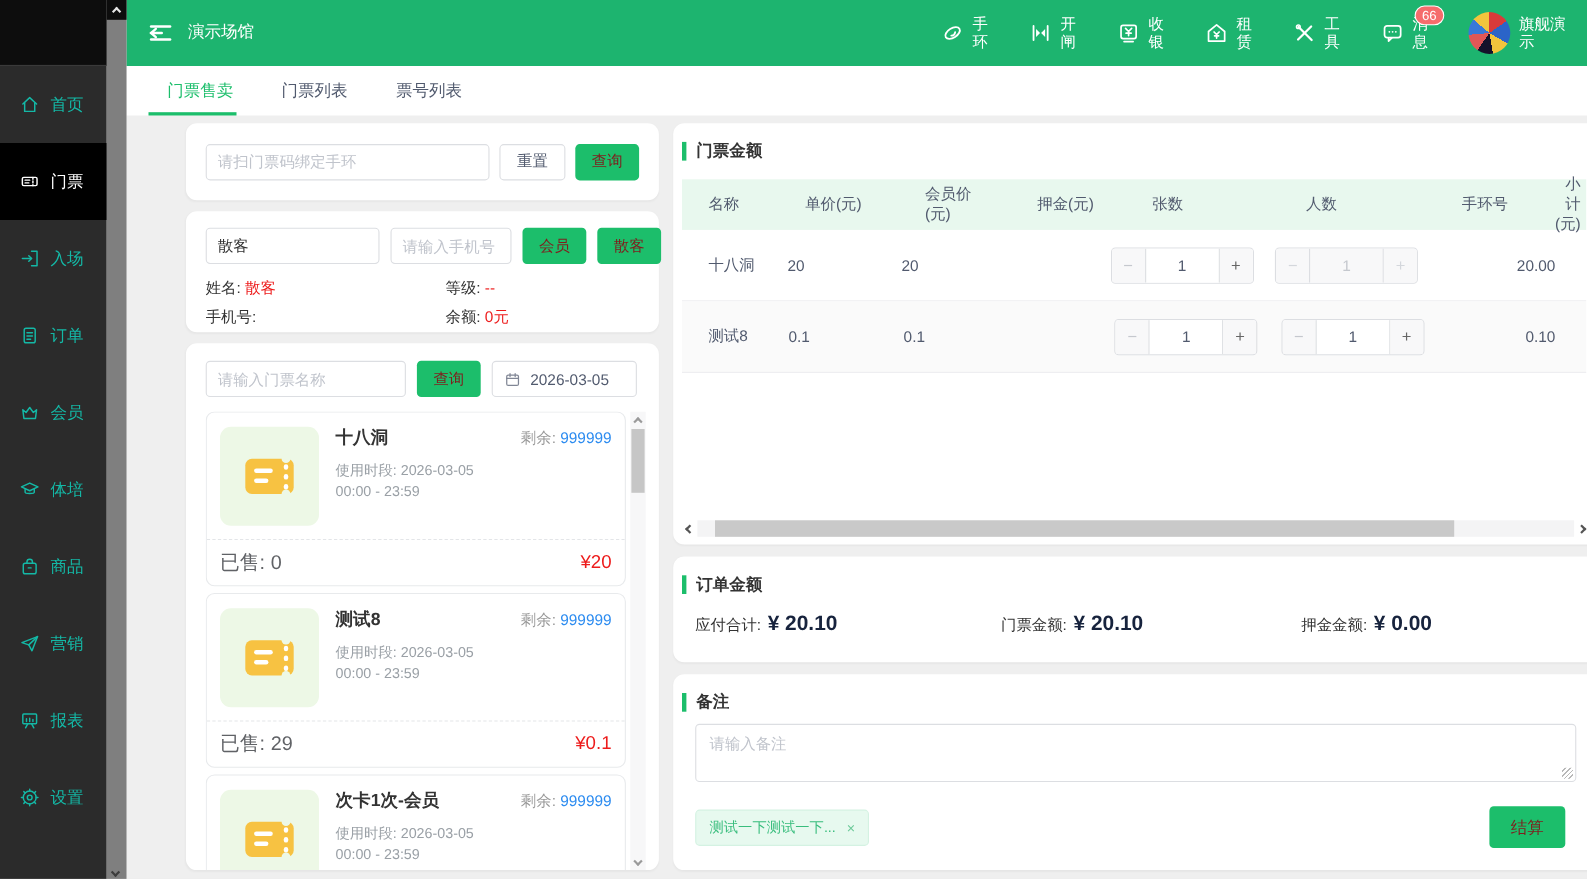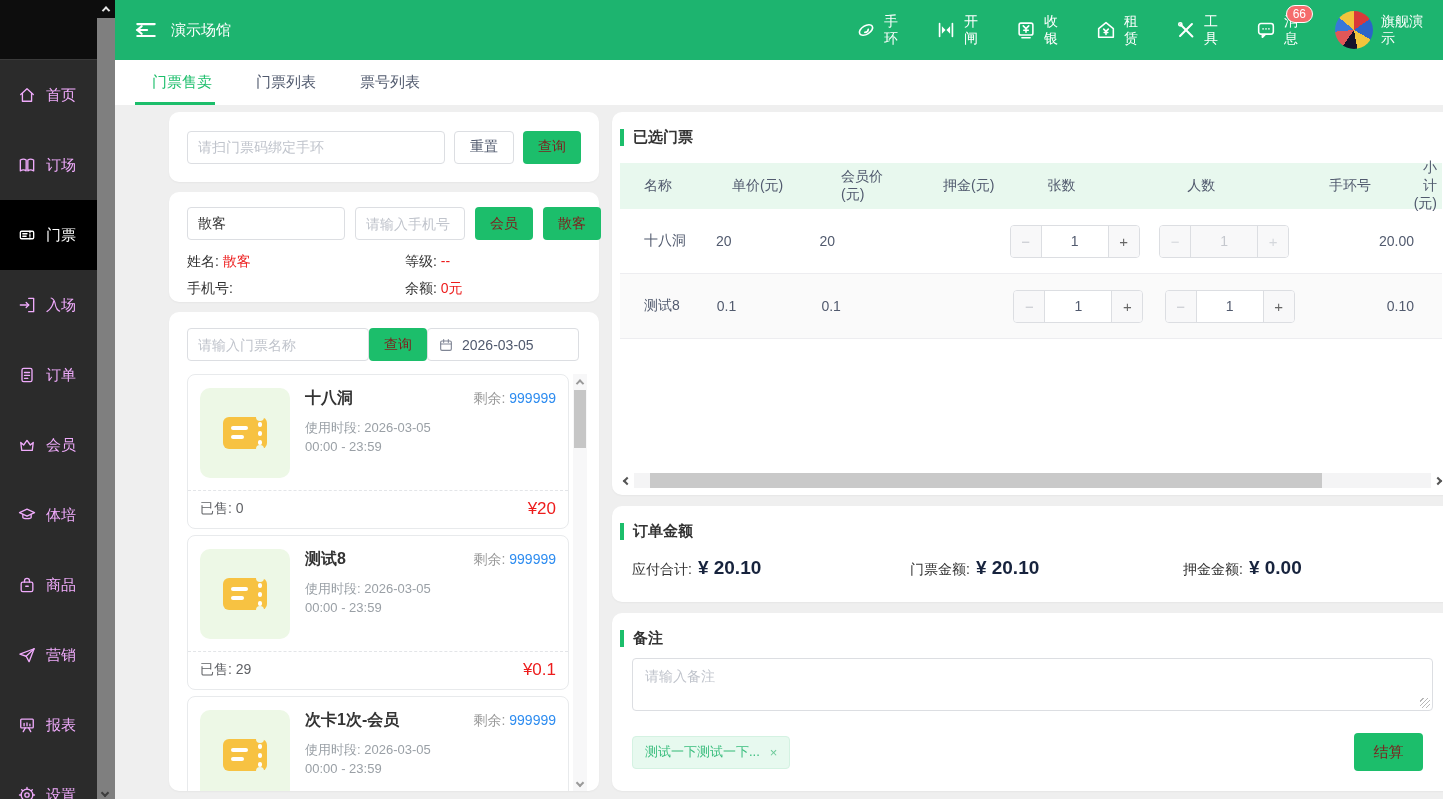--- a/index.html
+++ b/index.html
@@ -2,21 +2,21 @@
 <html><head>
 <meta charset="utf-8">
 <style>
   html,body{margin:0;padding:0;background:#e9e9e9;}
   *{box-sizing:border-box;font-family:"Liberation Sans","DejaVu Sans",sans-serif;}
   #screen{width:1443px;height:799px;background:#efefef;display:flex;overflow:hidden;position:relative;}
 
   
   .sidebar{width:97px;background:#2b2b2b;display:flex;flex-direction:column;flex-shrink:0;}
   .logo-box{height:60px;background:#0d0d0d;border-bottom:1px solid #3a3a3a;flex-shrink:0;}
-  .side-item{height:70px;display:flex;align-items:center;padding-left:17px;gap:9px;color:#f0abfc;font-size:15px;cursor:pointer;flex-shrink:0;}
+  .side-item{height:70px;display:flex;align-items:center;padding-left:17px;gap:9px;color:#14b8a6;font-size:15px;cursor:pointer;flex-shrink:0;}
   .side-item.active{background:#000;color:#fff;}
   .side-item svg{width:20px;height:20px;flex-shrink:0;}
   .side-scroll{width:18px;background:#7f7f7f;position:relative;flex-shrink:0;}
   .side-scroll .btn-up{position:absolute;top:0;left:0;width:18px;height:18px;background:#0d0d0d;display:flex;align-items:center;justify-content:center;}
   .chev{display:inline-block;width:6px;height:6px;border-left:2px solid #e6e6e6;border-top:2px solid #e6e6e6;}
   .chev.up{transform:rotate(45deg) translate(1px,1px);}
   .chev.down{transform:rotate(225deg);}
   .chev.dark{border-color:#3c3c3c;}
   .chev.gray{border-color:#9a9a9a;}
   .side-scroll .btn-down{position:absolute;bottom:3px;left:5px;}
@@ -51,37 +51,37 @@
   .ipt{border:1px solid #dcdee2;border-radius:4px;height:33px;padding:0 10px;font-size:14px;color:#333;outline:none;background:#fff;}
   .ipt::placeholder{color:#c0c4cc;}
   .btn{border:none;border-radius:4px;height:33px;font-size:14px;cursor:pointer;padding:0 15px;flex-shrink:0;}
   .btn.plain{background:#fff;border:1px solid #dcdee2;color:#515a6e;}
   .btn.green{background:#1cbe6b;color:#7f1d1d;font-family:Liberation Mono, monospace;}
   .lc2{height:110px;padding:15px 18px 12px;}
   .lc2-row1{display:flex;gap:10px;}
   .lc2-grid{margin-top:13px;display:grid;grid-template-columns:218px 1fr;row-gap:9px;font-size:14px;color:#333;}
   .red{color:#ed1c1c;}
   .lc3{flex:1;padding:16px 4px 0 18px;display:flex;flex-direction:column;min-height:0;}
-  .lc3-search{display:flex;padding-right:16px;}
+  .lc3-search{display:flex;gap:10px;padding-right:16px;}
   .date-ipt{display:flex;align-items:center;gap:8px;border:1px solid #dcdee2;border-radius:4px;height:33px;padding:0 10px;flex:1;}
   .date-ipt svg{width:16px;height:16px;flex-shrink:0;}
   .date-val{font-size:14px;color:#515a6e;}
 
   .tlist{flex:1;margin-top:13px;overflow:hidden;position:relative;padding-right:26px;min-height:0;}
   .tcard{border:1px solid #e8eaec;border-radius:8px;margin-bottom:6px;overflow:hidden;}
   .tcard-top{display:flex;padding:13px 12px 10px;gap:15px;min-height:115px;}
   .ticon-box{width:90px;height:90px;border-radius:10px;background:#edf8e6;display:flex;align-items:center;justify-content:center;flex-shrink:0;}
   .tinfo{flex:1;min-width:0;}
   .tinfo-r1{display:flex;align-items:baseline;}
   .tname{font-size:16px;color:#333;font-weight:600;}
   .tremain{margin-left:auto;font-size:14px;color:#999;}
   .tremain b{color:#2d8cf0;font-weight:400;}
   .tperiod{margin-top:9px;font-size:13px;color:#9aa0a6;line-height:19px;}
   .tcard-foot{border-top:1px dashed #e3e5e8;display:flex;align-items:center;padding:8px 12px 9px;}
-  .tsold{font-size:14px;color:#606266;}
+  .tsold{font-size:18px;color:#606266;}
   .tprice{margin-left:auto;font-size:17px;color:#ed1c1c;}
   .vscroll{position:absolute;top:0;right:8px;bottom:0;width:14px;background:#f7f7f8;}
   .vscroll .vthumb{position:absolute;top:16px;left:1px;width:12px;height:58px;background:#c6c6c6;}
   .vscroll .vchev-top{position:absolute;top:5px;left:4px;}
   .vscroll .vchev-bot{position:absolute;bottom:5px;left:4px;}
 
   
   .right-col{flex:1;display:flex;flex-direction:column;gap:11px;min-width:0;min-height:0;margin-right:-10px;}
   .sec-title{display:flex;align-items:center;gap:9px;}
   .sec-bar{width:4px;height:17px;background:#1cbe6b;flex-shrink:0;}
@@ -140,27 +140,20 @@
   <aside class="sidebar">
     <div class="logo-box"></div>
 
     <div class="side-item">
       <svg viewBox="0 0 24 24" fill="none" stroke="currentColor" stroke-width="1.6" stroke-linecap="round" stroke-linejoin="round">
           <path d="M4.5 11.5L12 4.5l7.5 7"></path>
           <path d="M6.5 10v9.5h11V10"></path>
         </svg>
       <span>首页</span>
     </div>
-    <div class="side-item">
-      <svg viewBox="0 0 24 24" fill="none" stroke="currentColor" stroke-width="1.6" stroke-linecap="round" stroke-linejoin="round">
-          <path d="M4 6c2.5-1.4 5-1.4 7 0v13c-2-1.4-4.5-1.4-7 0z"></path>
-          <path d="M20 6c-2.5-1.4-5-1.4-7 0v13c2-1.4 4.5-1.4 7 0z"></path>
-        </svg>
-      <span>订场</span>
-    </div>
     <div class="side-item active">
       <svg viewBox="0 0 24 24" fill="none" stroke="currentColor" stroke-width="1.6" stroke-linecap="round" stroke-linejoin="round">
           <rect x="4" y="7.5" width="16" height="9" rx="1.5"></rect>
           <path d="M15.5 7.5v9" stroke-dasharray="2 2"></path>
           <path d="M7 10.5h5M7 13.5h4"></path>
         </svg>
       <span>门票</span>
     </div>
     <div class="side-item">
       <svg viewBox="0 0 24 24" fill="none" stroke="currentColor" stroke-width="1.6" stroke-linecap="round" stroke-linejoin="round">
@@ -431,21 +424,21 @@
             </div>
           </div>
         </div>
       </div>
 
       <div class="right-col">
 
         <div class="card rcA">
           <div class="sec-title">
             <span class="sec-bar"></span>
-            <span class="sec-text">已选门票</span>
+            <span class="sec-text">门票金额</span>
           </div>
           <div class="rtable">
             <div class="thead">
               <span class="c-name">名称</span>
               <span class="c-price">单价(元)</span>
               <span class="c-mprice">会员价(元)</span>
               <span class="c-deposit">押金(元)</span>
               <span class="c-qty">张数</span>
               <span class="c-people">人数</span>
               <span class="c-band">手环号</span>

